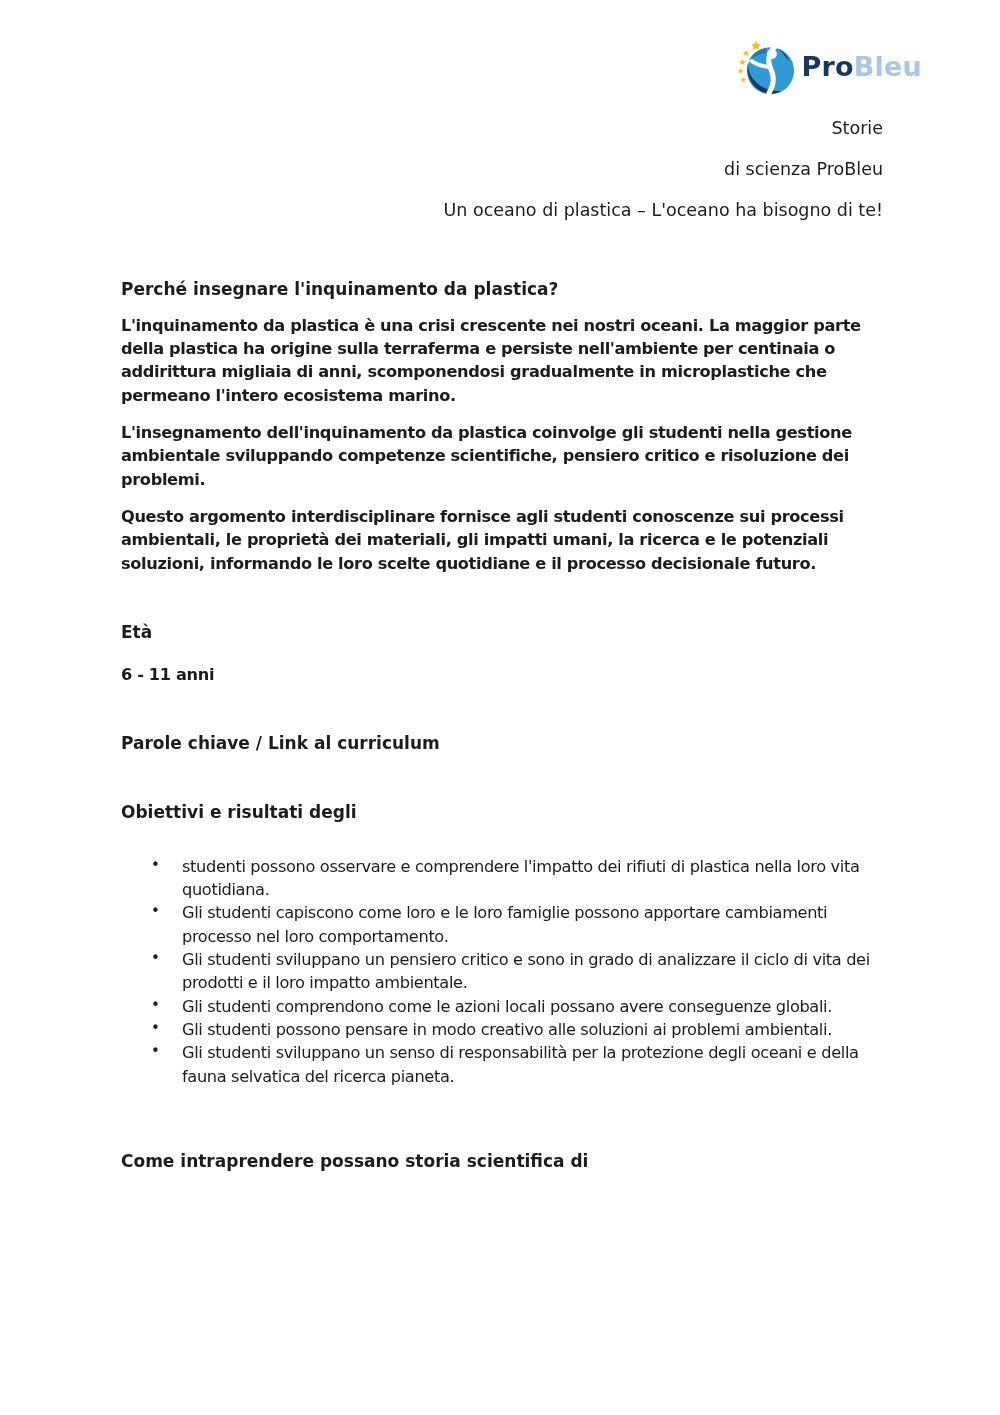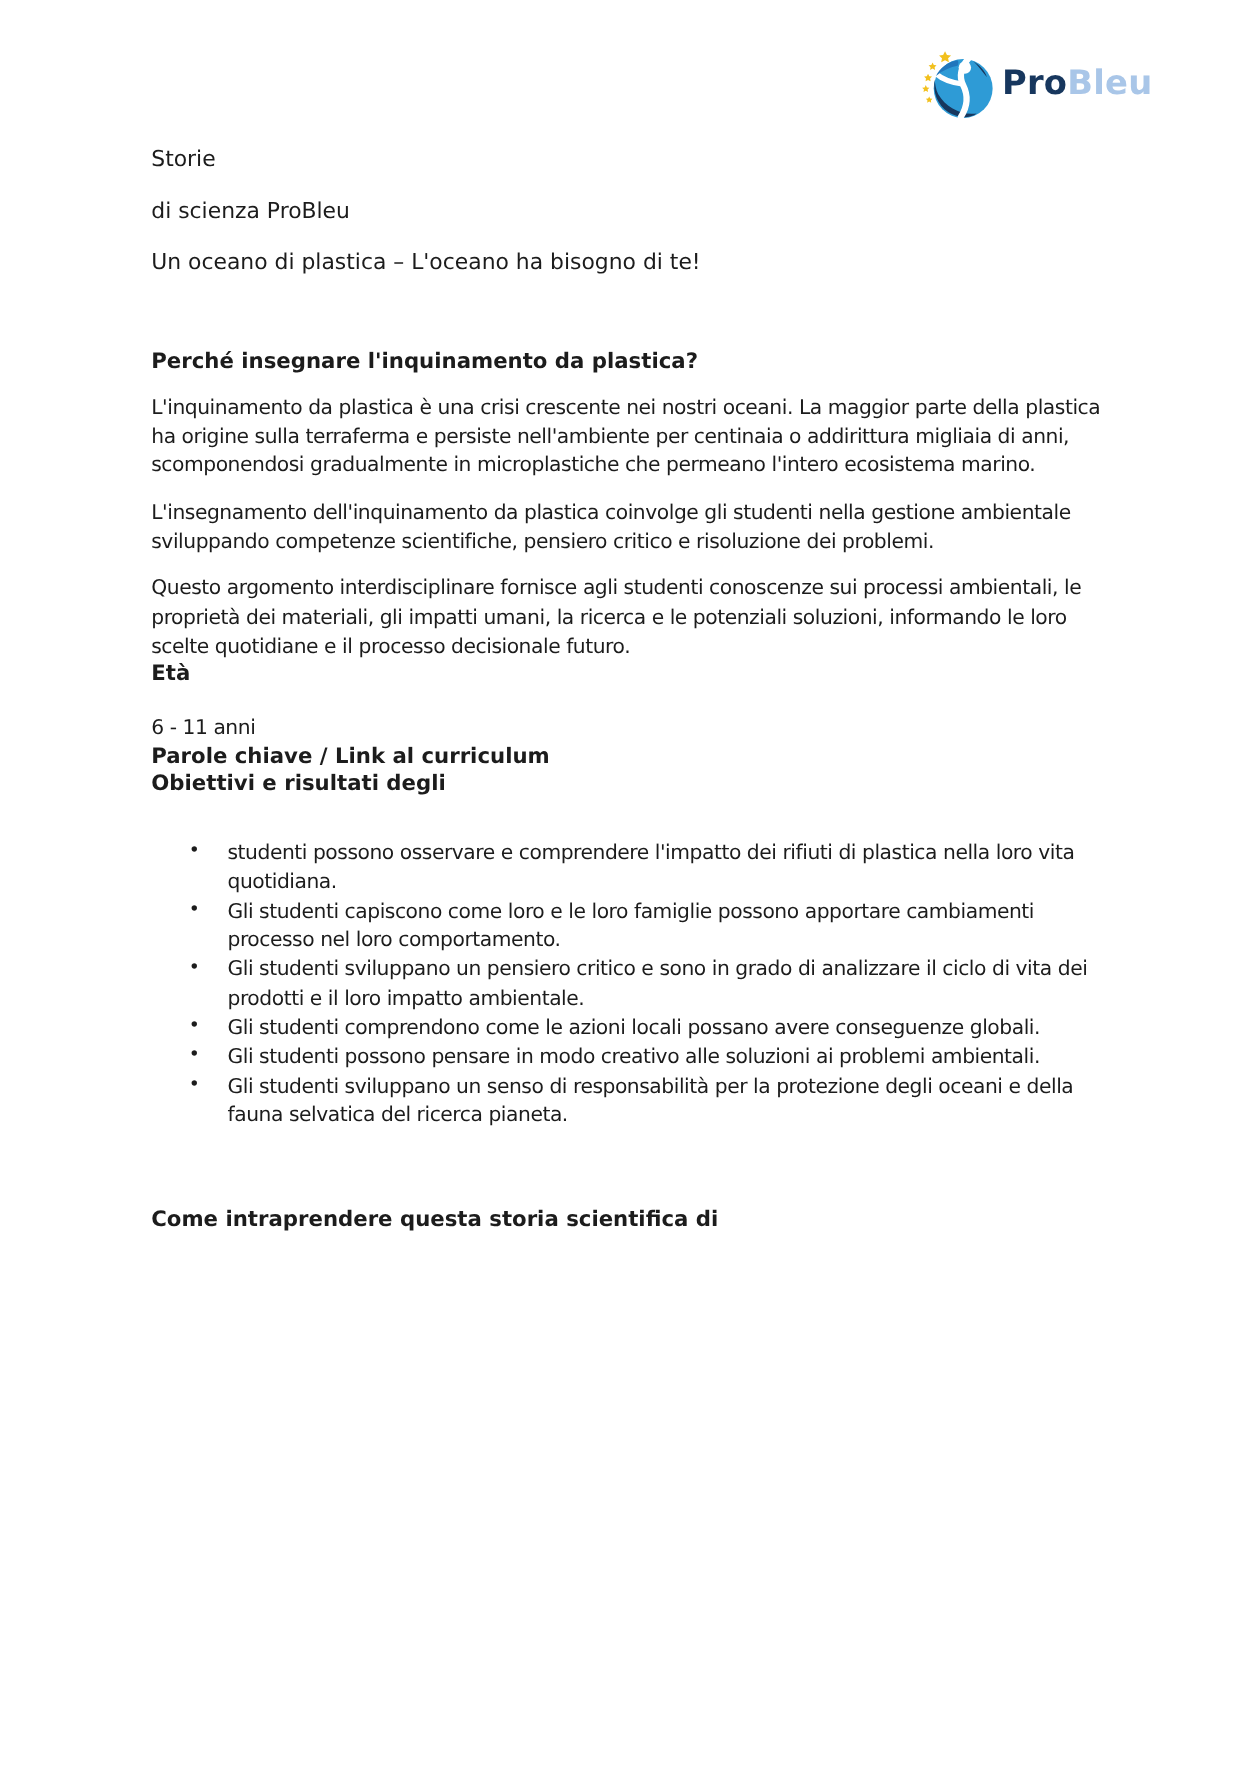--- a/index.html
+++ b/index.html
@@ -36,37 +36,38 @@
   .logo-pro  { color: #17375E; }
   .logo-bleu { color: #A9C6E8; }
 
   
   .content {
     position: absolute;
     left: 121px;
     top: 118px;
     width: 762px;
   }
-  .doc-title { text-align: left; font-size: 17.5px; line-height: 1.25; }
+  .doc-title { text-align: right; font-size: 17.5px; line-height: 1.25; }
   .doc-title .t-line { margin-bottom: 19px; }
   .doc-title .t-line:last-child { margin-bottom: 0; }
 
   .section-heading {
     font-size: 17px;
     line-height: 1.3;
     margin-top: 0;
   }
 
   .body-text {
     font-size: 16.2px;
     line-height: 1.44;
     letter-spacing: -0.35px;
+    font-weight: bold;
   }
   .gap-xl { margin-top: 56px; }
-  .gap-lg { }
+  .gap-lg { margin-top: 46px; }
   .gap-sm { margin-top: 14px; }
 
   ul.objectives {
     list-style: none;
     margin-top: 32px;
   }
   ul.objectives li {
     position: relative;
     padding-left: 61px;
     font-size: 16.2px;
@@ -149,21 +150,21 @@
     <h2 class="section-heading gap-lg">Obiettivi e risultati degli</h2>
     <ul class="objectives">
       <li><span class="bullet">•</span><span>studenti possono osservare e comprendere l'impatto dei rifiuti di plastica nella loro vita quotidiana.</span></li>
       <li><span class="bullet">•</span><span>Gli studenti capiscono come loro e le loro famiglie possono apportare cambiamenti processo nel loro comportamento.</span></li>
       <li><span class="bullet">•</span><span>Gli studenti sviluppano un pensiero critico e sono in grado di analizzare il ciclo di vita dei prodotti e il loro impatto ambientale.</span></li>
       <li><span class="bullet">•</span><span>Gli studenti comprendono come le azioni locali possano avere conseguenze globali.</span></li>
       <li><span class="bullet">•</span><span>Gli studenti possono pensare in modo creativo alle soluzioni ai problemi ambientali.</span></li>
       <li><span class="bullet">•</span><span>Gli studenti sviluppano un senso di responsabilità per la protezione degli oceani e della fauna selvatica del ricerca pianeta.</span></li>
     </ul>
 
-    <h2 class="section-heading" style="margin-top:62px">Come intraprendere questa storia scientifica di</h2>
+    <h2 class="section-heading" style="margin-top:62px">Come intraprendere possano storia scientifica di</h2>
   </div>
 
   <div id="dropPattern">
       <div class="drops-row" style="top: 1286px; left: 30px;">
         <span class="drop big" style="position: absolute; left: 0px;">
           <svg viewBox="0 0 12 16" style="fill:#6598D9">
             <use href="#dropSym"></use>
           </svg>
         </span>
         <span class="drop small" style="position: absolute; left: 58px;">

